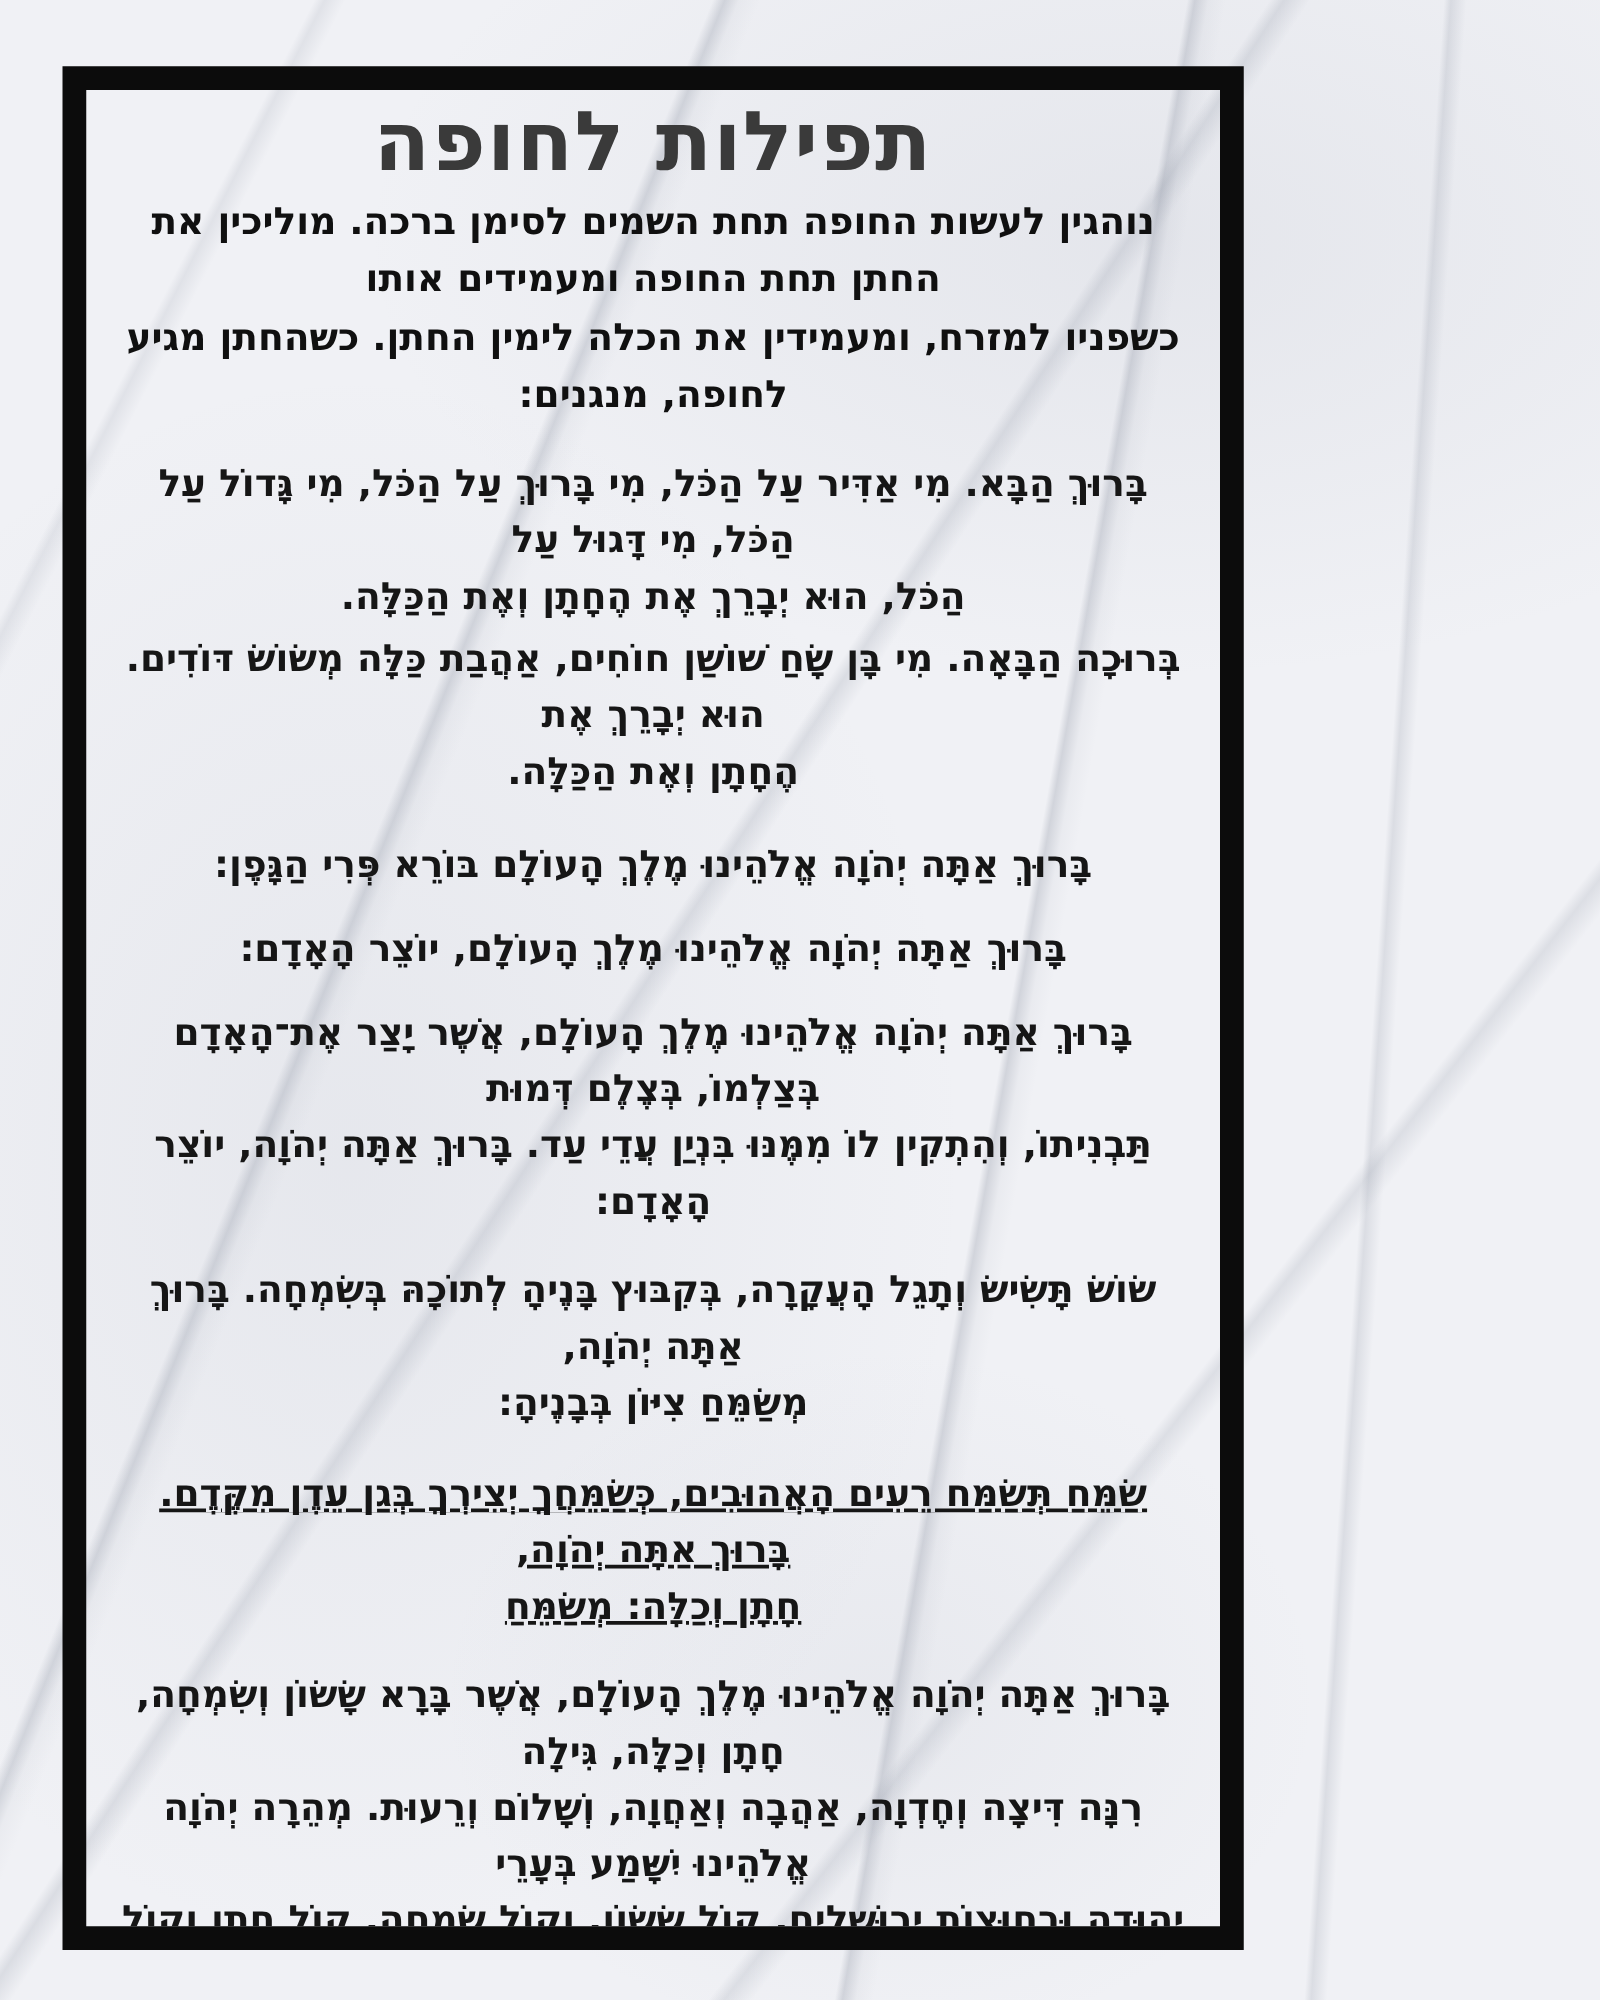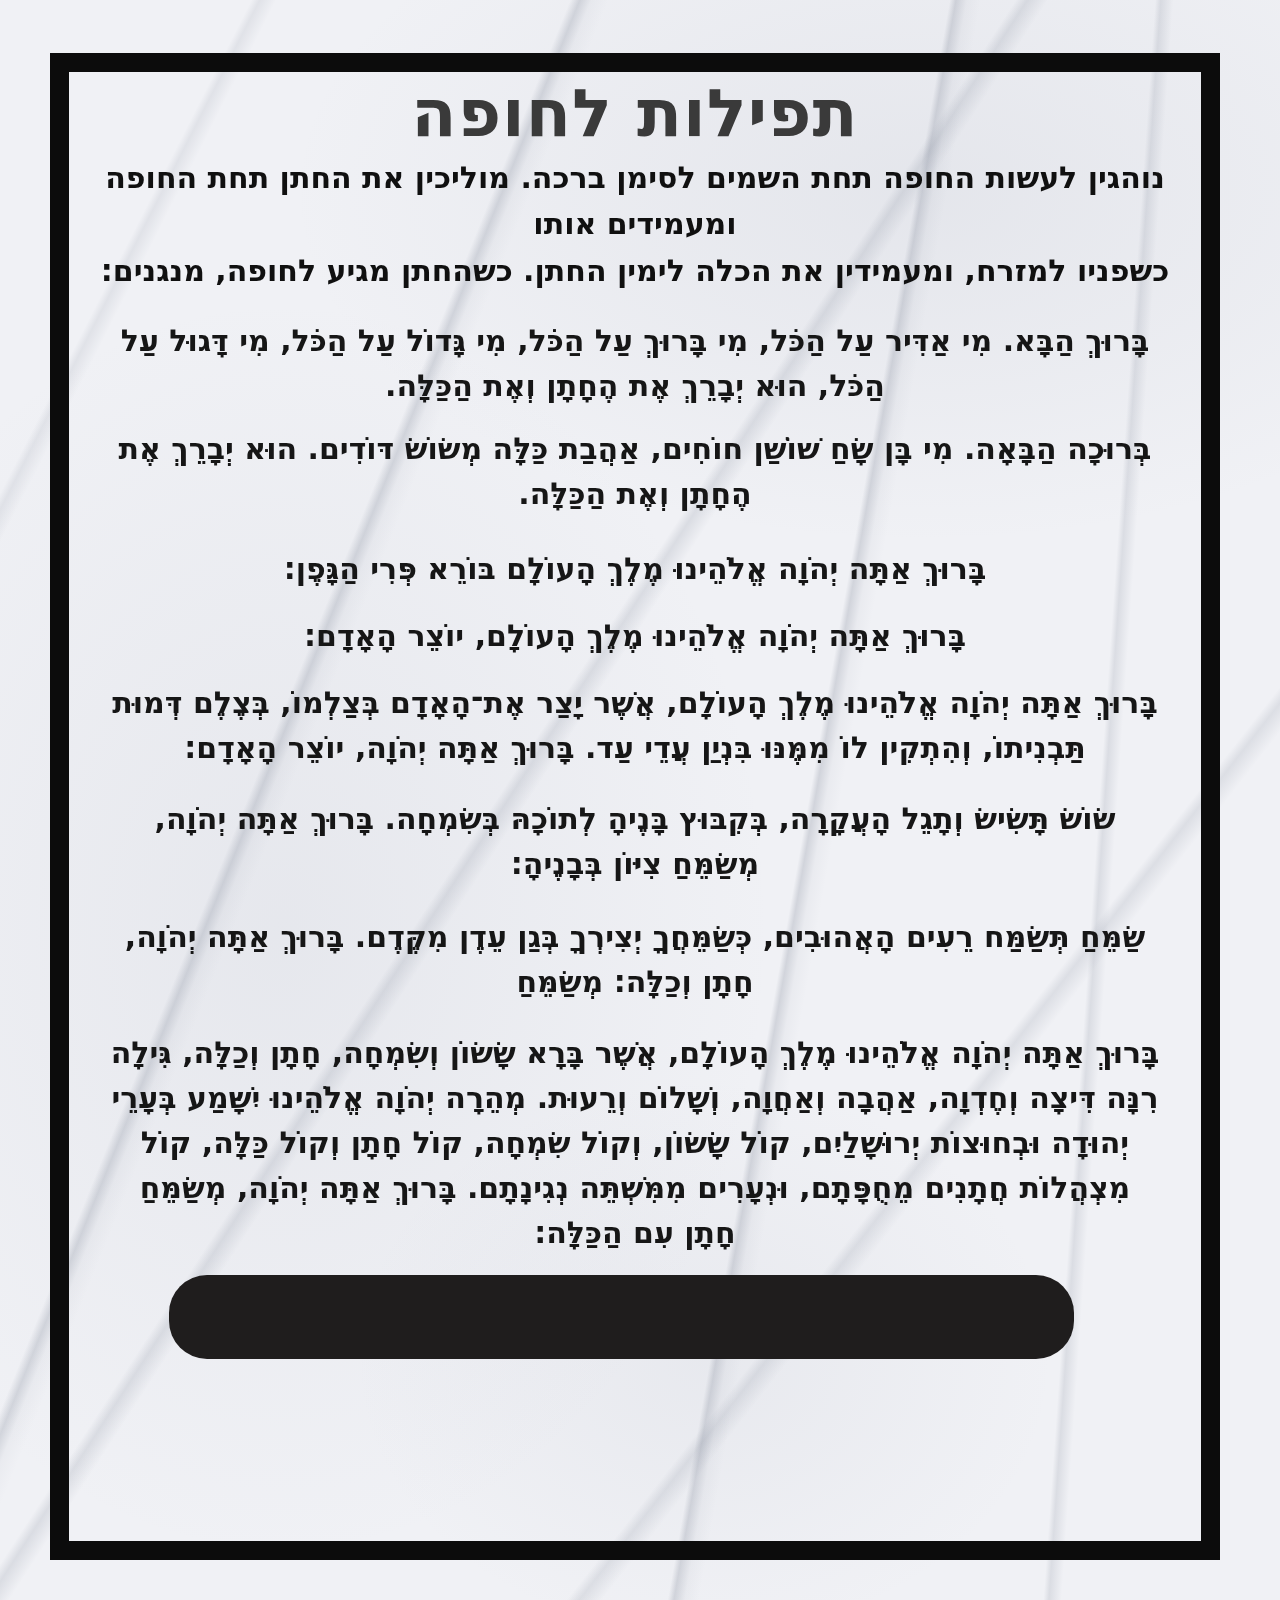--- a/index.html
+++ b/index.html
@@ -27,21 +27,21 @@
       linear-gradient(94deg, transparent 83.0%, rgba(142,149,164,0.22) 83.4%, transparent 84.3%),
       linear-gradient(117deg, transparent 12.0%, rgba(142,149,164,0.16) 12.4%, transparent 13.2%),
       radial-gradient(900px 500px at 72% 12%, rgba(156,162,178,0.14), transparent 70%),
       radial-gradient(700px 900px at 22% 58%, rgba(156,162,178,0.12), transparent 70%),
       radial-gradient(500px 400px at 55% 85%, rgba(156,162,178,0.10), transparent 70%);
   }
   .frame {
     position: absolute;
     left: 50px;
     top: 53px;
-    width: 1170px;
+    width: 945px;
     height: 1507px;
     box-sizing: border-box;
     border: 19px solid #0c0c0c;
     overflow: hidden;
   }
   .content {
     width: 100%;
     height: 100%;
     box-sizing: border-box;
     padding: 0 26px;
@@ -69,25 +69,25 @@
   }
   .prayer {
     font-size: 30px;
     font-weight: bold;
     color: #161616;
     line-height: 1.5;
     max-width: 1110px;
     text-align: center;
   }
   .mt4  { margin-top: 4px; }
-  .mt0  { margin-top: 18px; }
+  .mt0  { margin-top: 5px; }
   .mt22 { margin-top: 22px; }
   .mt24 { margin-top: 24px; }
   .mt26 { margin-top: 26px; }
-  .mt28 { margin-top: 28px; }
+  .mt28 { margin-top: 28px; text-decoration: underline; }
   .mt30 { margin-top: 30px; }
   .redaction-bar {
     width: 905px;
     height: 84px;
     margin: 20px auto 0 auto;
     transform: translateX(-14px);
     background: #1f1d1d;
     border-radius: 38px;
   }
 </style>

